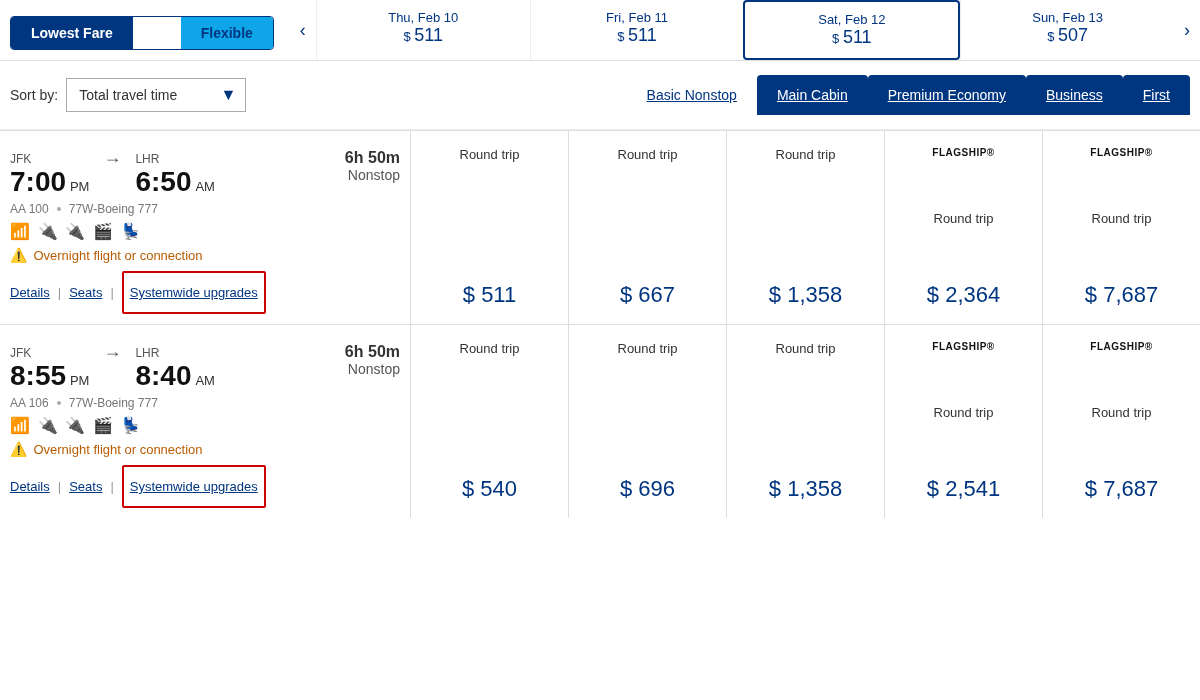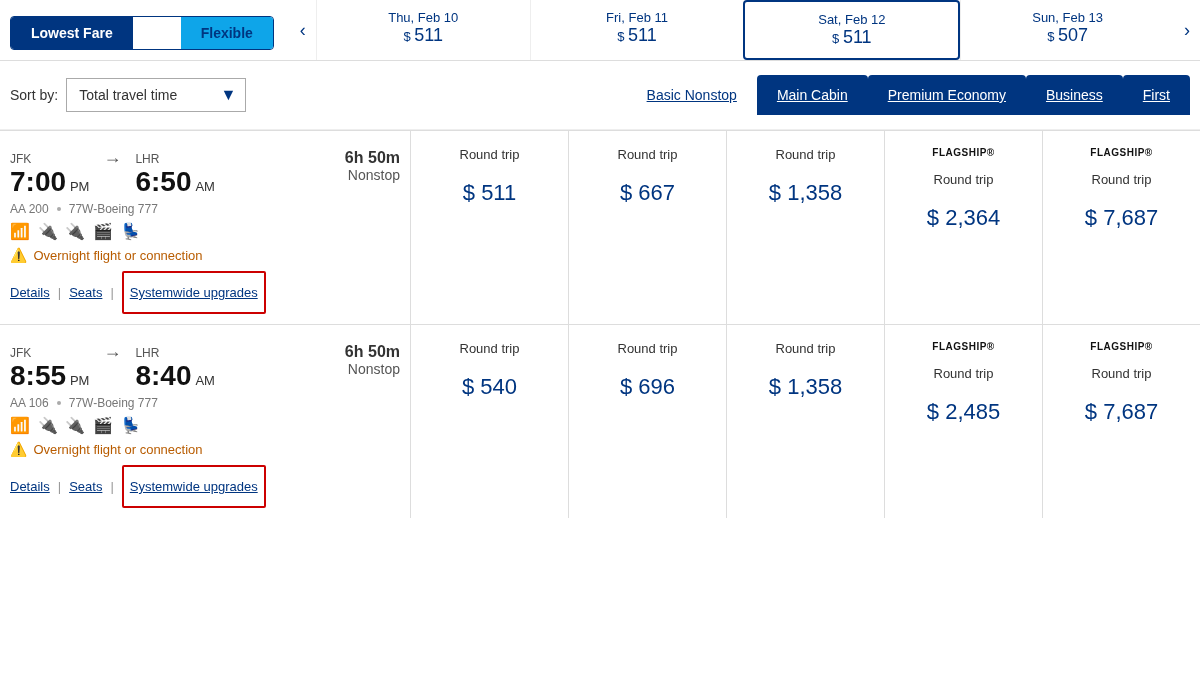--- a/index.html
+++ b/index.html
@@ -232,21 +232,21 @@
     .price-cards {
       display: flex;
       flex: 1;
     }
     .price-card {
       flex: 1;
       border-left: 1px solid #ddd;
       display: flex;
       flex-direction: column;
       align-items: center;
-      justify-content: flex-start;
+      justify-content: space-between;
       padding: 16px 8px;
       cursor: pointer;
       min-height: 160px;
       gap: 14px;
     }
     .price-card-label {
       font-size: 13px;
       color: #333;
       text-align: center;
     }
@@ -335,21 +335,21 @@
         <div class="airport-code">LHR</div>
         <span class="flight-time">6:50</span>
         <span class="flight-period"> AM</span>
       </div>
       <div style="margin-left:auto;text-align:right;">
         <div class="duration-time">6h 50m</div>
         <div class="duration-stops">Nonstop</div>
       </div>
     </div>
     <div class="flight-meta">
-      <span>AA 200</span>
+      <span>AA 100</span>
       <span class="flight-meta-dot"></span>
       <span>77W-Boeing 777</span>
     </div>
     <div class="amenities">
       <span title="WiFi">📶</span>
       <span title="Power">🔌</span>
       <span title="USB">🔌</span>
       <span title="Entertainment">🎬</span>
       <span title="Seat">💺</span>
     </div>
@@ -442,21 +442,21 @@
         <div class="price-card-label">Round trip</div>
         <div class="price-card-amount">$ 696</div>
       </div>
         <div class="price-card">
         <div class="price-card-label">Round trip</div>
         <div class="price-card-amount">$ 1,358</div>
       </div>
         <div class="price-card">
         <div class="price-card-flagship">FLAGSHIP®</div>
         <div class="price-card-label">Round trip</div>
-        <div class="price-card-amount">$ 2,485</div>
+        <div class="price-card-amount">$ 2,541</div>
       </div>
         <div class="price-card">
         <div class="price-card-flagship">FLAGSHIP®</div>
         <div class="price-card-label">Round trip</div>
         <div class="price-card-amount">$ 7,687</div>
       </div>
       </div>
     </div>
   </div>
 

